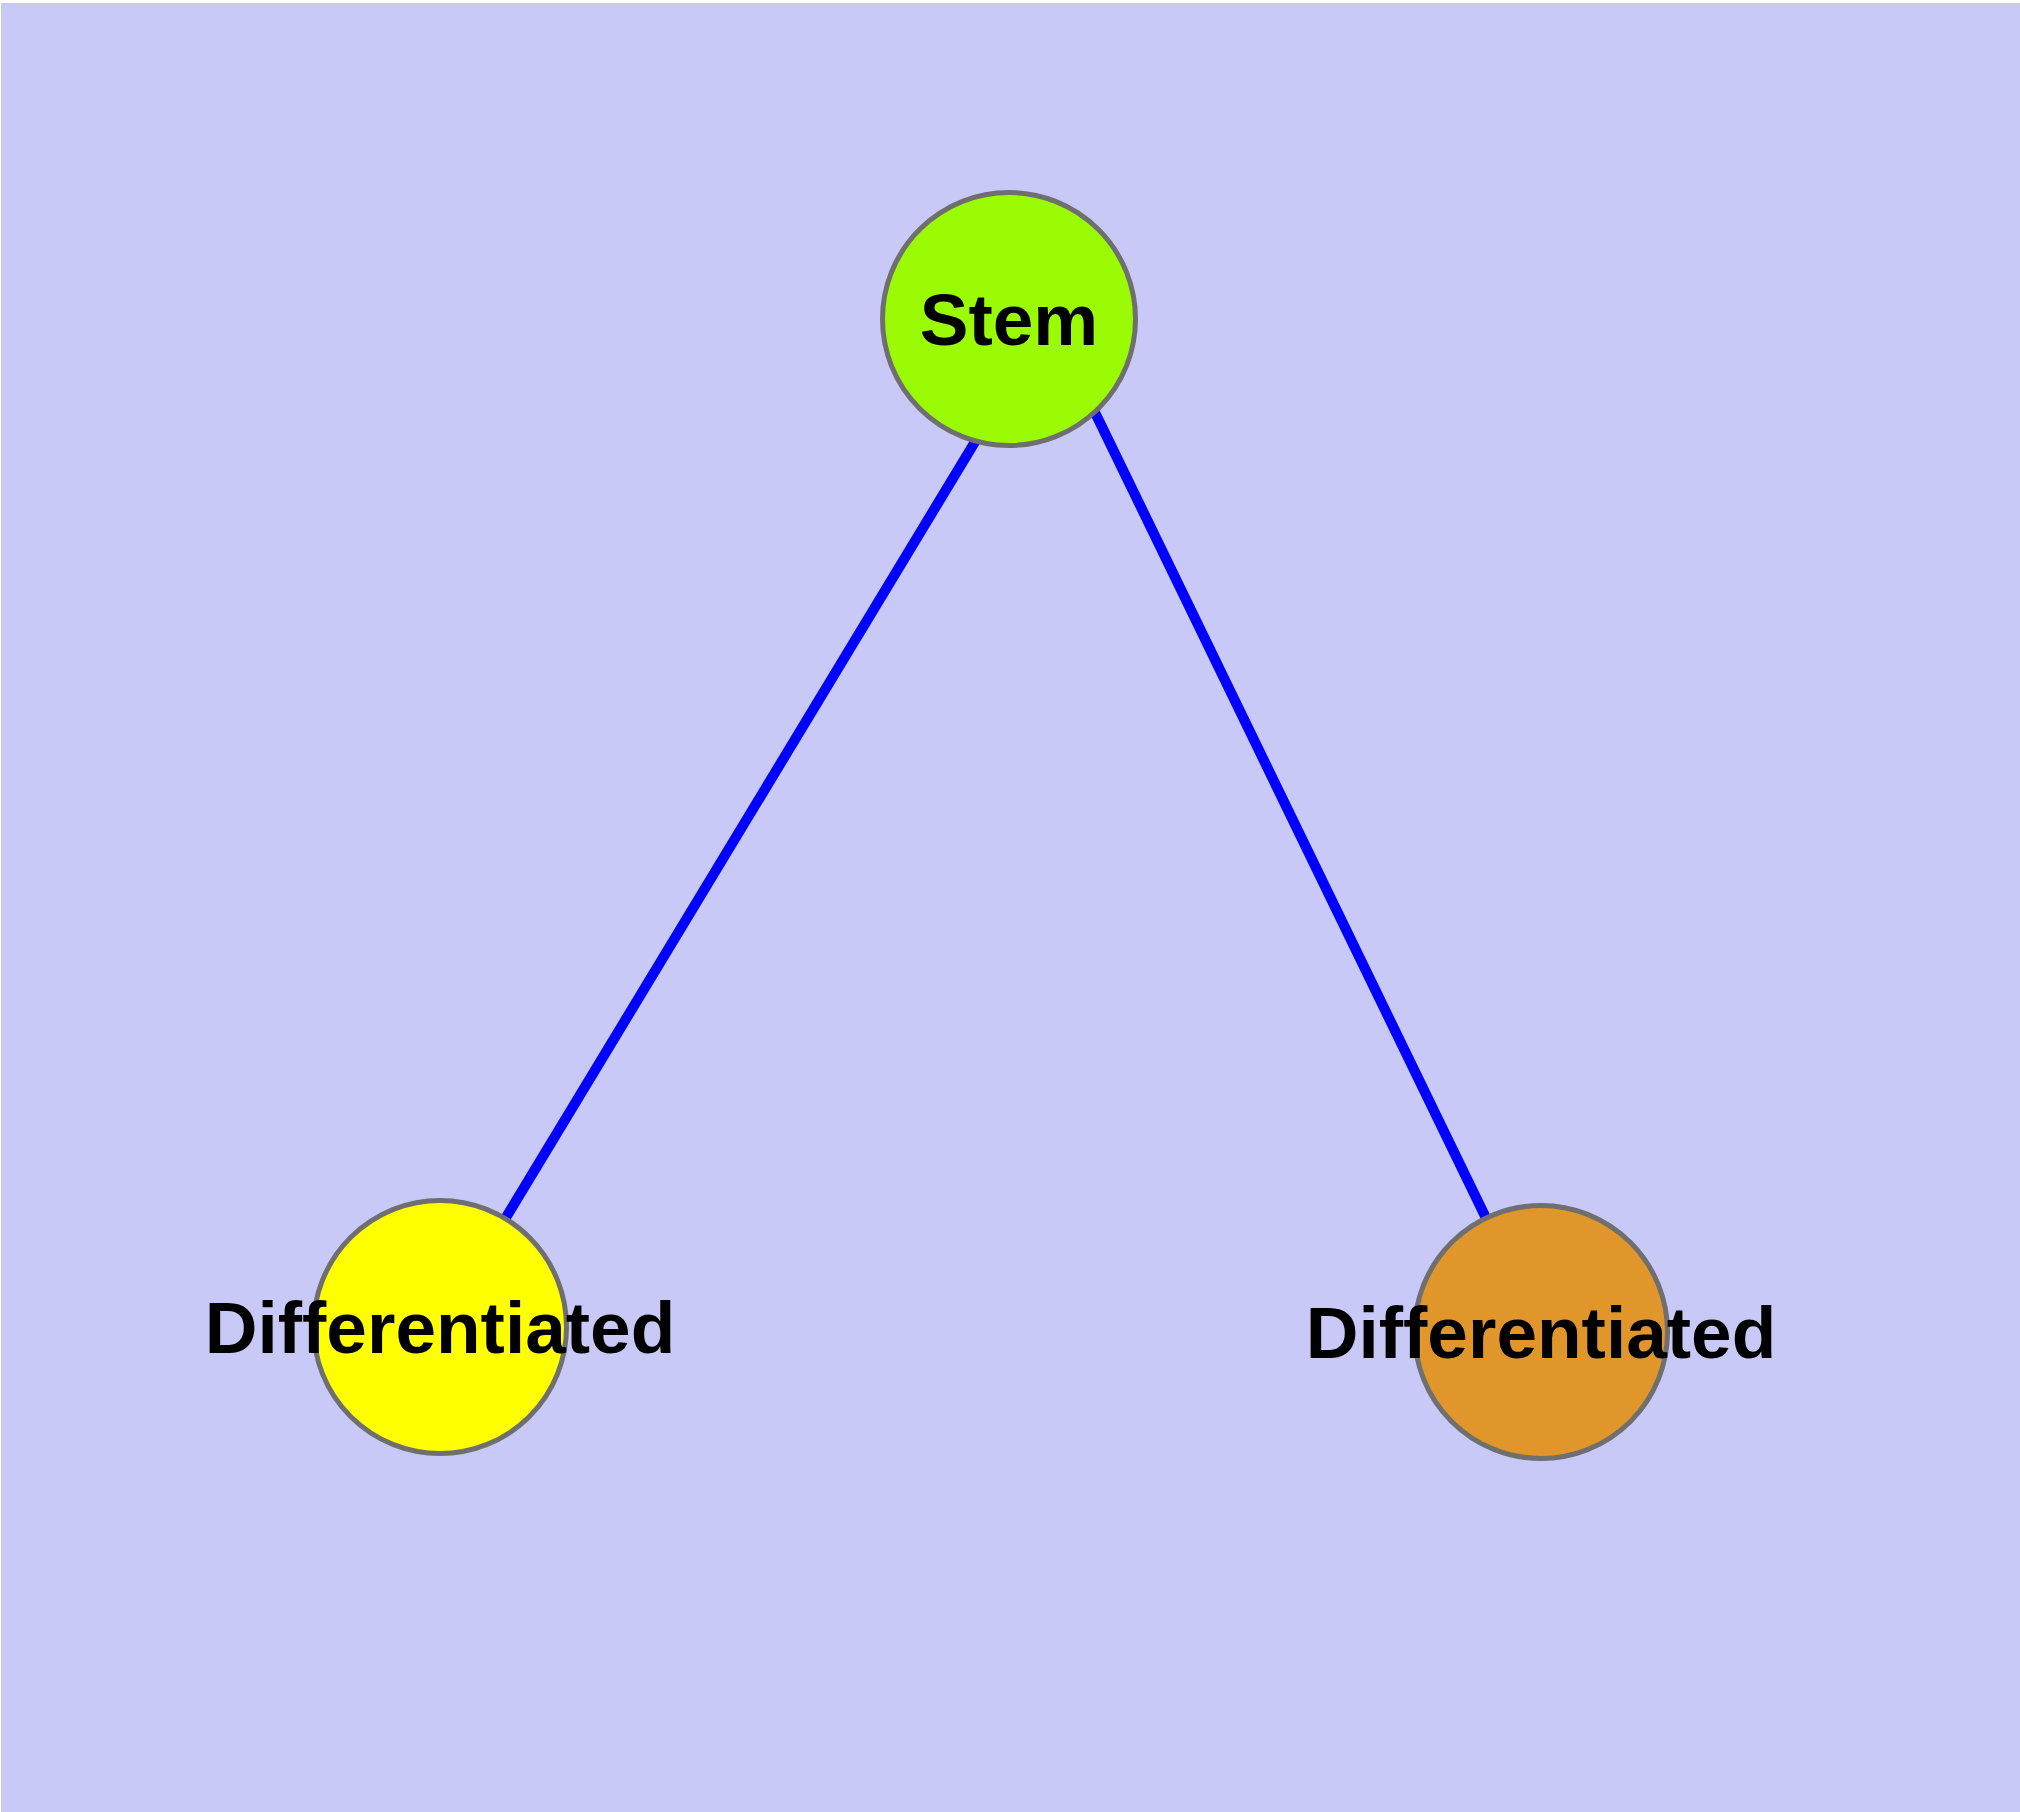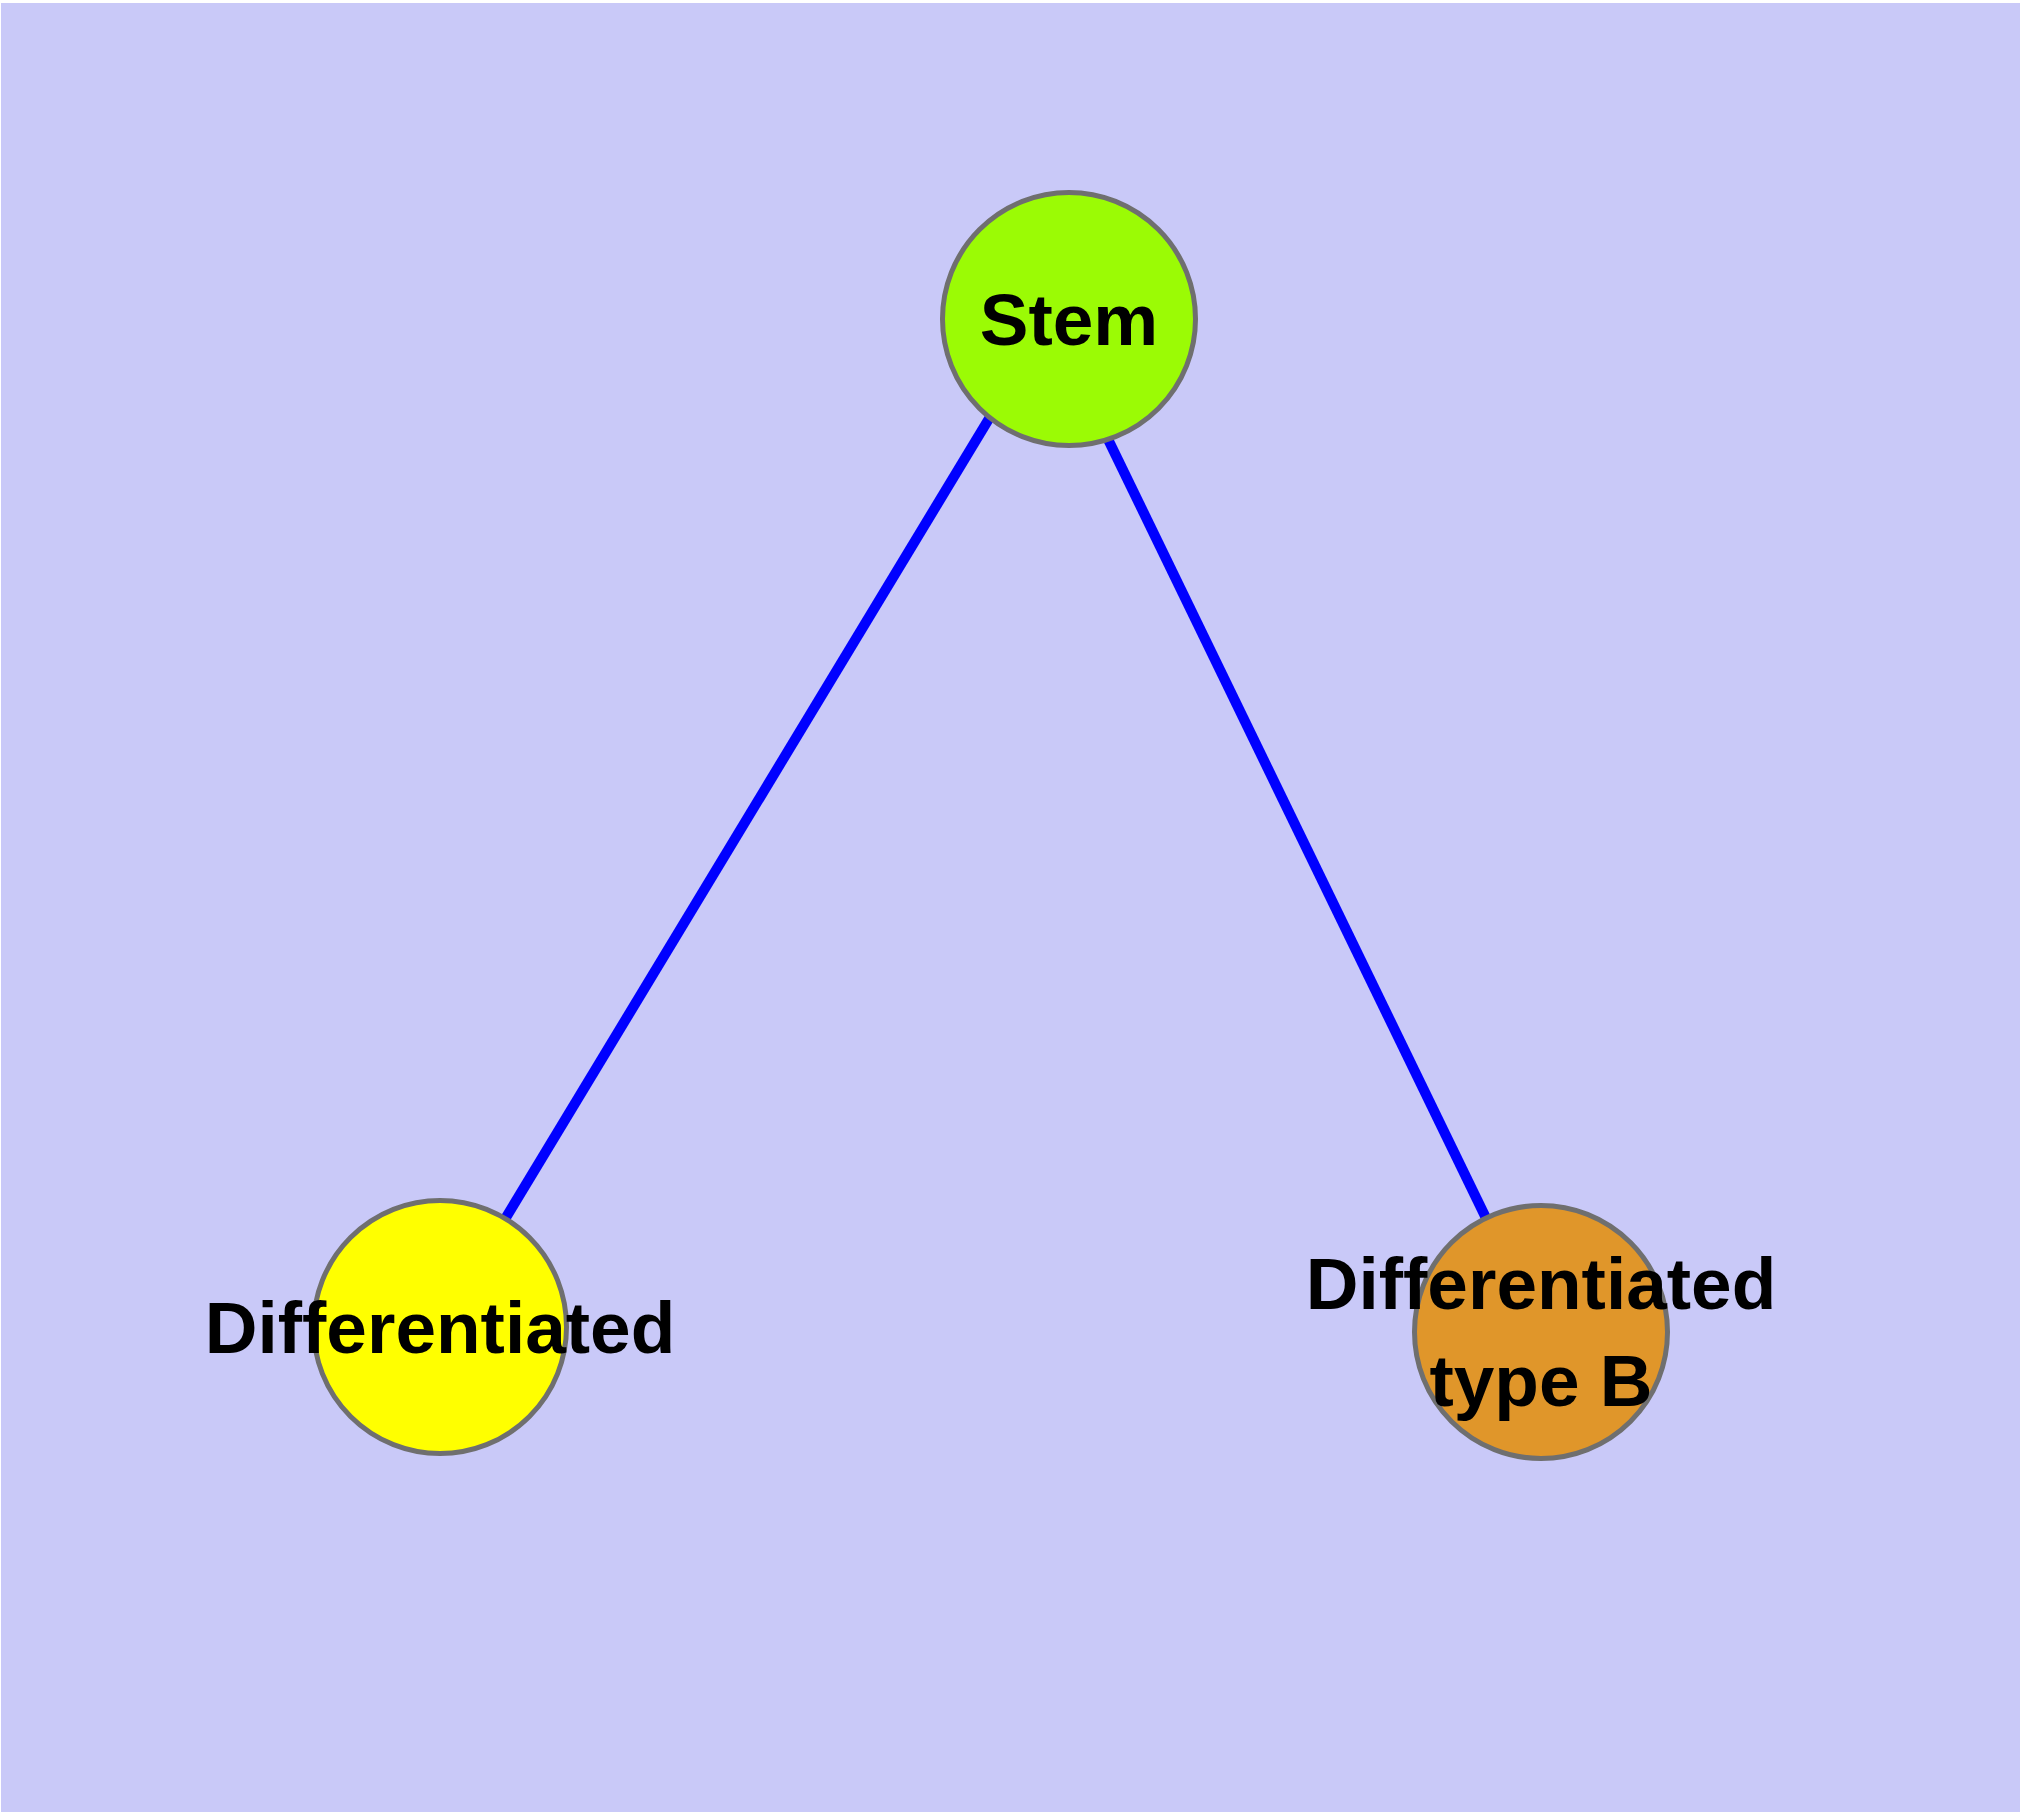--- a/index.html
+++ b/index.html
@@ -34,21 +34,21 @@
     position: absolute;
     width: 258px;
     height: 258px;
     box-sizing: border-box;
     border: 5.1px solid #6f6f6f;
     border-radius: 50%;
     display: flex;
     align-items: center;
     justify-content: center;
   }
-  .node-stem  { left: 940px; top: 190px; }
+  .node-stem  { left: 880px; top: 190px; }
   .node-a     { left: 311px;  top: 1198px; }
   .node-b     { left: 1412px; top: 1203px; }
   .node-label {
     font-weight: bold;
     font-size: 73px;
     line-height: 97px;
     color: #000000;
     text-align: center;
     white-space: nowrap;
   }
@@ -74,18 +74,17 @@
 
   <div class="node node-a" style="background-color: rgb(255, 255, 0); border-color: rgb(111, 111, 111);">
     <div class="node-label">
       <span>Differentiated</span>
     </div>
   </div>
 
   <div class="node node-b" style="background-color: rgb(224, 150, 42); border-color: rgb(111, 111, 111);">
     <div class="node-label">
       <span>Differentiated</span>
-      <span>type B</span>
     </div>
   </div>
 
 </div>
 
 
 </body></html>

